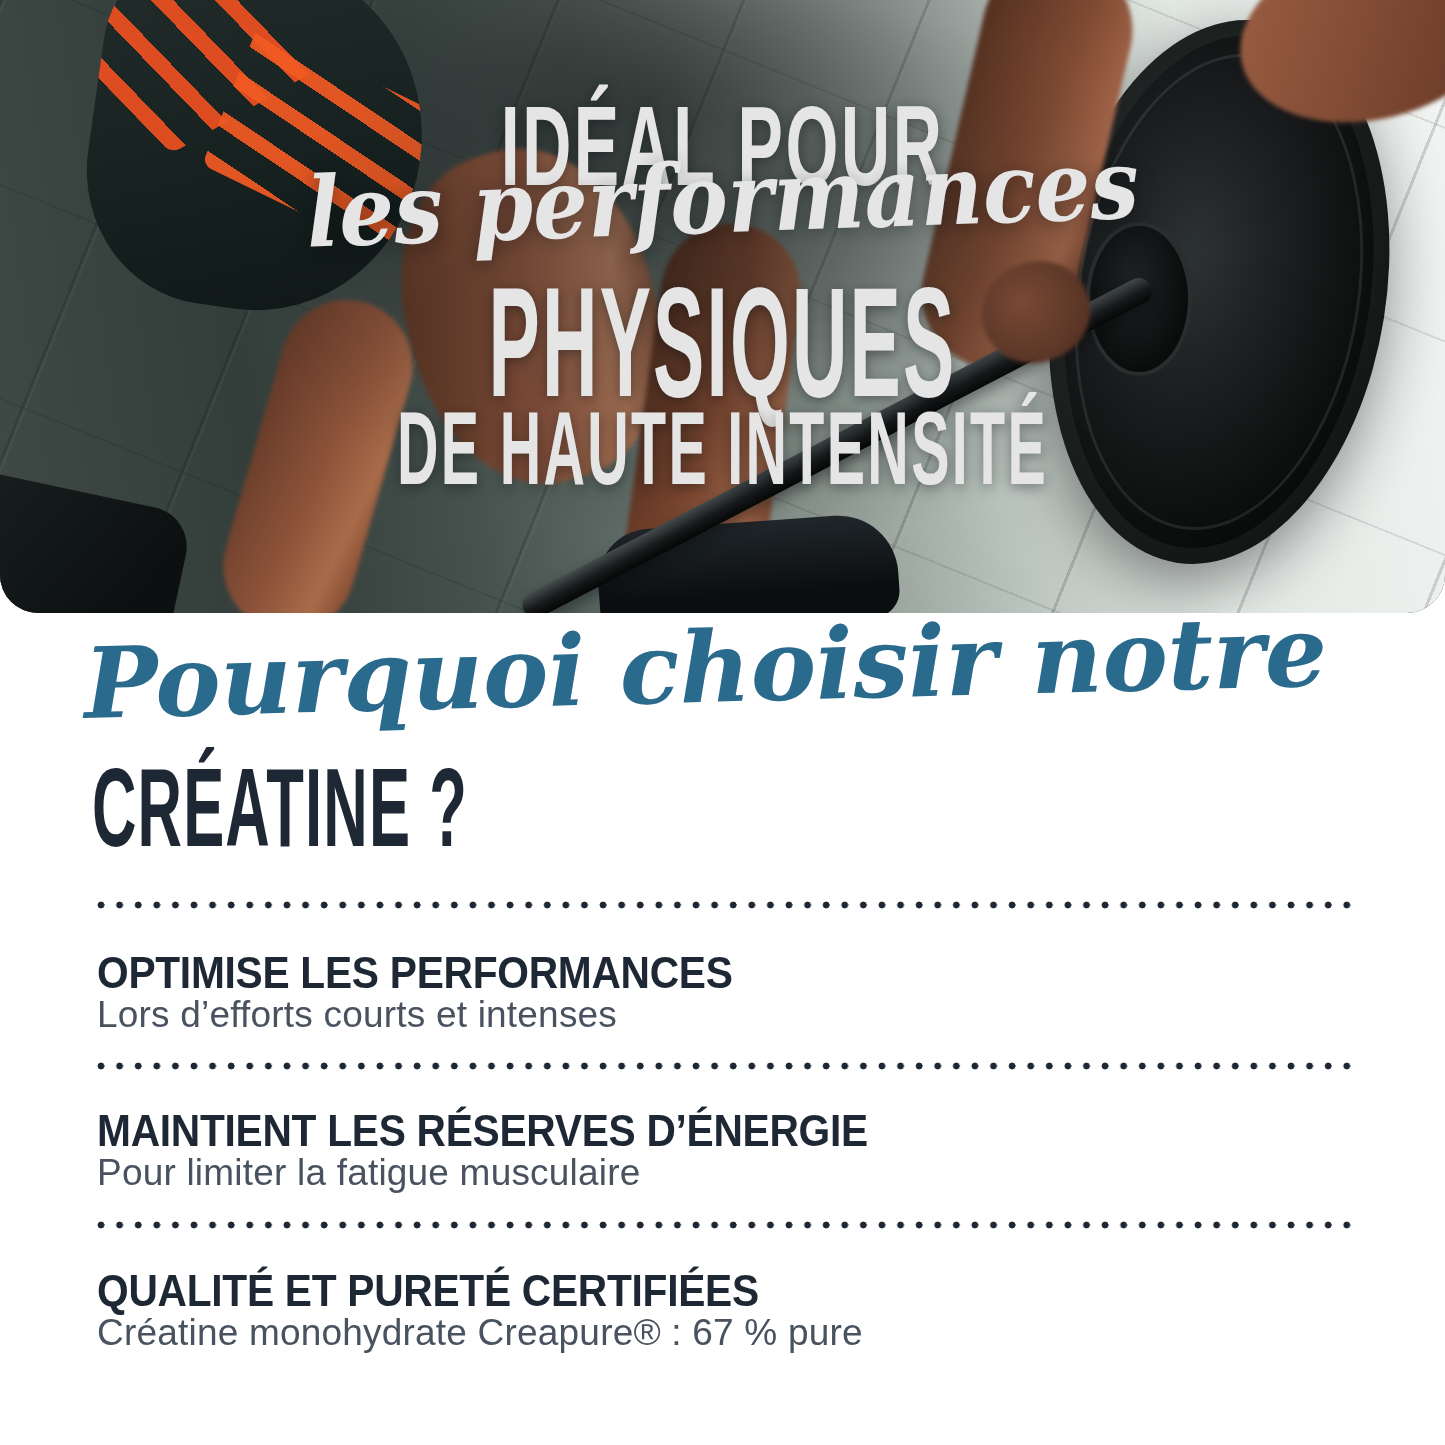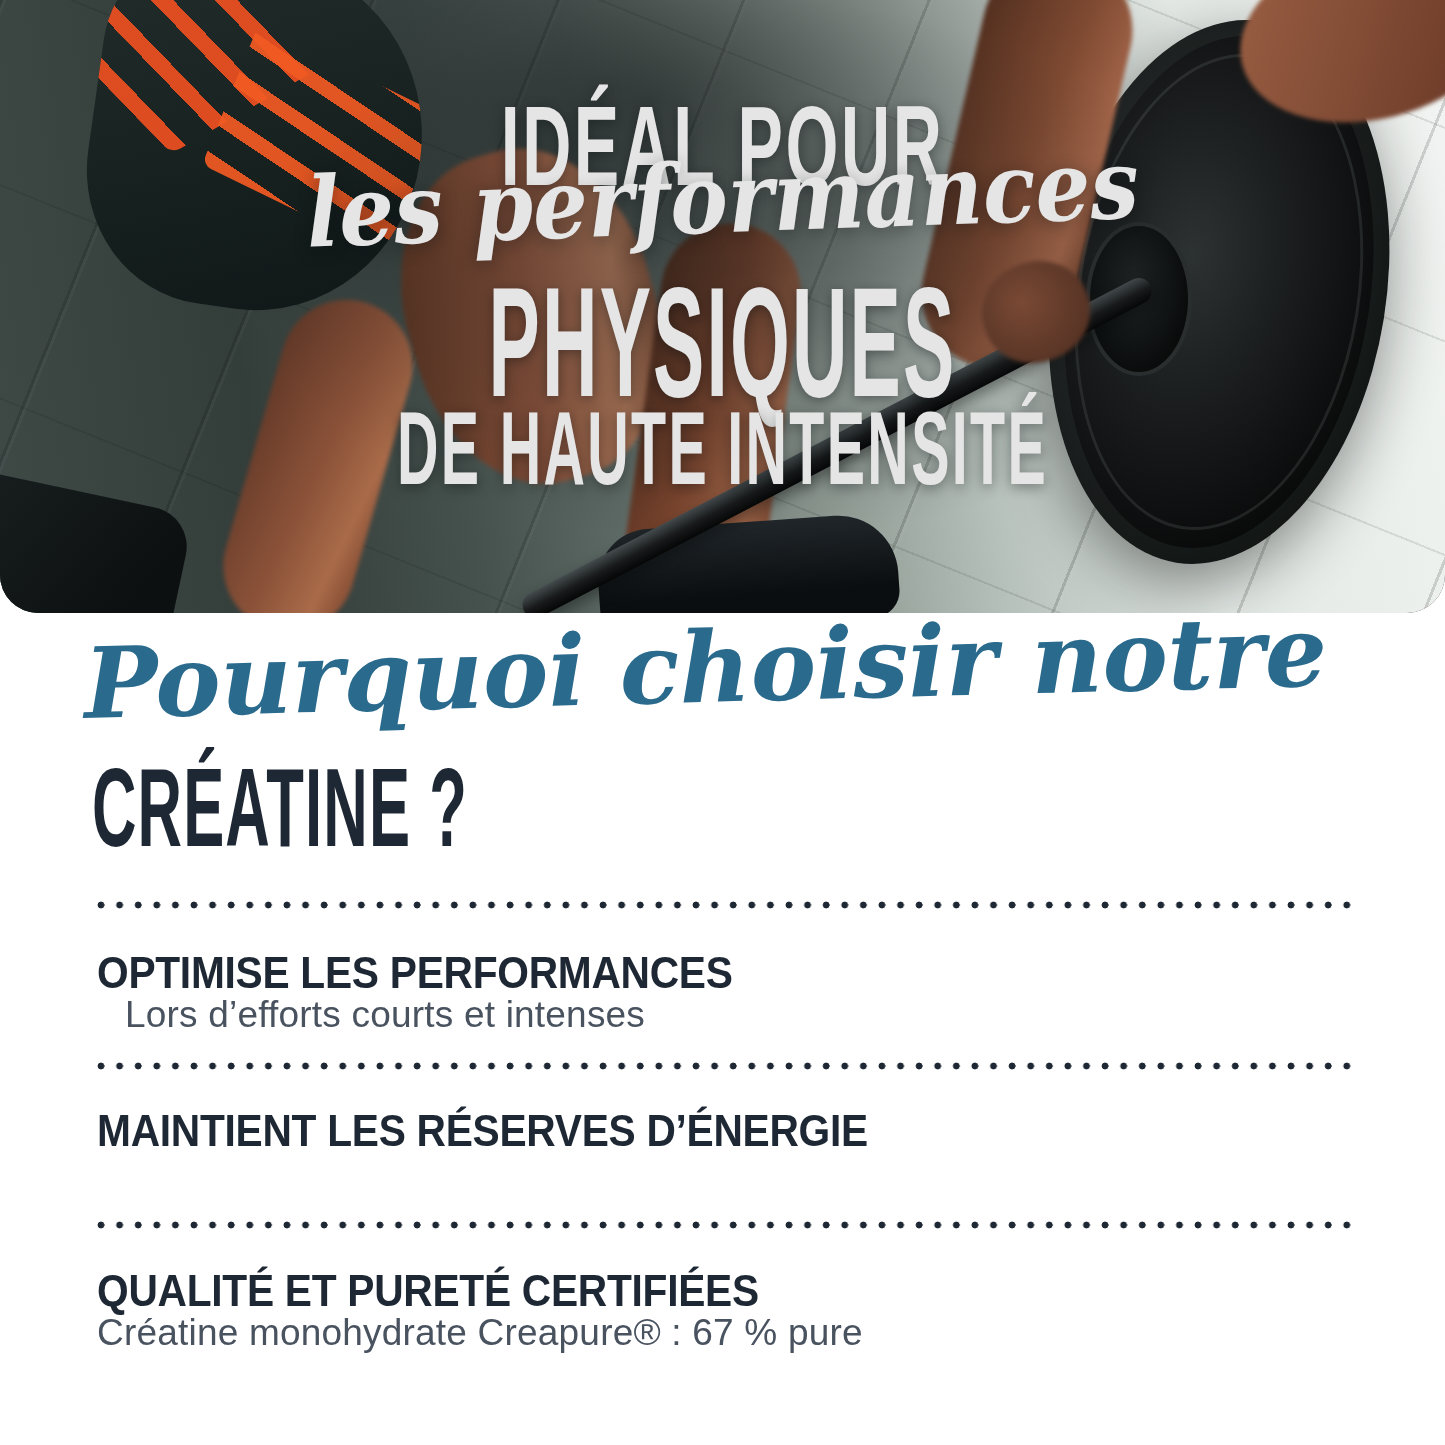--- a/index.html
+++ b/index.html
@@ -149,21 +149,21 @@
   .dot-1 { top:901px; } .dot-2 { top:1062px; } .dot-3 { top:1221px; }
   .benefit-heading {
     position:absolute; left:97px; white-space:nowrap;
     font-weight:bold; font-size:42px; color:#1e2834; letter-spacing:-.3px;
     transform:scale(.97,1.05); transform-origin:0 0;
   }
   .benefit-body {
     position:absolute; left:97px; white-space:nowrap;
     font-size:37px; color:#49525f; letter-spacing:.2px;
   }
-  .bh-1 { top:948px; }  .bb-1 { top:994px;margin-left:28px; }
+  .bh-1 { top:948px; }  .bb-1 { top:994px; }
   .bh-2 { top:1106px; } .bb-2 { top:1152px; }
   .bh-3 { top:1266px; } .bb-3 { top:1312px; }
 </style>
 </head>
 <body>
 
 <div class="canvas">
 
   <div class="hero">
     <div class="hero-bg"></div>
@@ -198,18 +198,19 @@
 
   <div class="why-script">Pourquoi choisir notre</div>
   <div class="why-caps">CRÉATINE ?</div>
 
   <div class="dotline dot-1"></div>
   <div class="benefit-heading bh-1">OPTIMISE LES PERFORMANCES</div>
   <div class="benefit-body bb-1">Lors d’efforts courts et intenses</div>
 
   <div class="dotline dot-2"></div>
   <div class="benefit-heading bh-2">MAINTIENT LES RÉSERVES D’ÉNERGIE</div>
+  <div class="benefit-body bb-2">Pour limiter la fatigue musculaire</div>
 
   <div class="dotline dot-3"></div>
   <div class="benefit-heading bh-3">QUALITÉ ET PURETÉ CERTIFIÉES</div>
   <div class="benefit-body bb-3">Créatine monohydrate Creapure® : 67 % pure</div>
 
 </div>
 
 </body></html>

